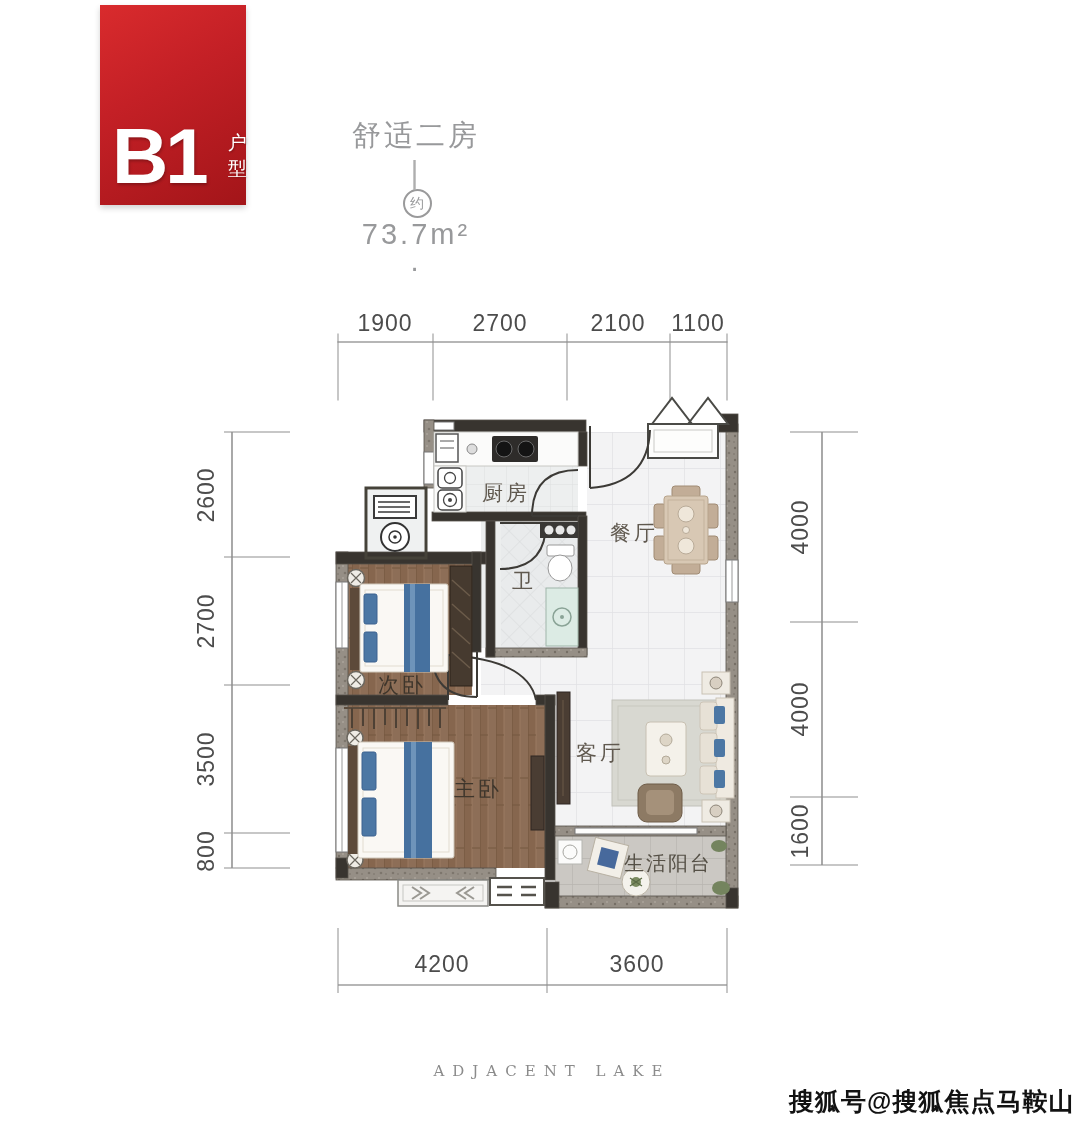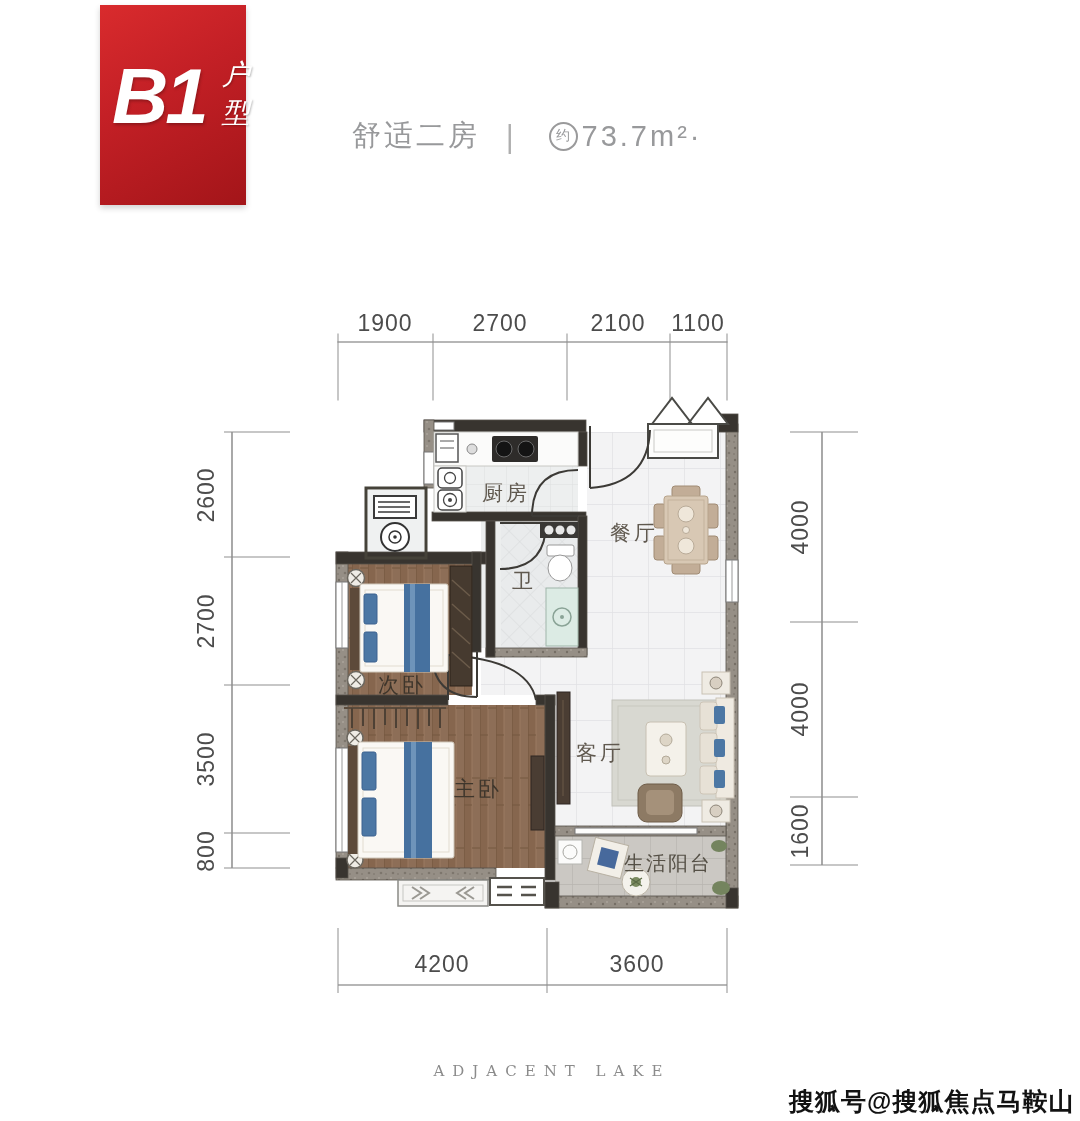--- a/index.html
+++ b/index.html
@@ -3,29 +3,29 @@
 <meta charset="utf-8">
 <style>
   html,body{margin:0;padding:0;background:#fff;}
   body{width:1080px;height:1121px;position:relative;overflow:hidden;
        font-family:"Liberation Sans",sans-serif;}
 
   
   .badge{position:absolute;left:100px;top:5px;width:146px;height:200px;
          background:linear-gradient(150deg,#d92b2d 0%,#c42026 40%,#a31519 100%);
          box-shadow:0 3px 6px rgba(0,0,0,.18);
-         display:flex;align-items:center;padding:0 0 16px 12px;box-sizing:border-box;color:#fff;font-style:italic;}
+         display:flex;align-items:flex-end;padding:0 0 16px 12px;box-sizing:border-box;color:#fff;}
   .badge-code{font-size:78px;font-weight:bold;line-height:.82;letter-spacing:-3px;
               text-shadow:1px 2px 3px rgba(0,0,0,.25);}
-  .badge-suffix{font-size:28px;letter-spacing:2px;margin-left:16px;padding-bottom:7px;
+  .badge-suffix{font-size:19px;letter-spacing:2px;margin-left:22px;padding-bottom:7px;
                 text-shadow:1px 1px 2px rgba(0,0,0,.25);}
 
   
   .header-line{position:absolute;left:352px;top:116px;height:40px;display:flex;
-               align-items:center;font-size:29px;color:#98999b;letter-spacing:3px;white-space:nowrap;}
+               align-items:center;font-size:29px;color:#98999b;letter-spacing:3px;white-space:nowrap;flex-direction:column;}
   .header-sep{margin:0 26px;color:#aeaeae;font-weight:300;transform:scaleY(1.1);}
   .approx-circle{display:inline-flex;width:25px;height:25px;border:2px solid #9a9a9b;
                  border-radius:50%;font-size:14px;letter-spacing:0;align-items:center;
                  justify-content:center;margin:0 4px 0 6px;flex:none;}
   .hdr-gap{width:26px;flex:none;}
 
   
   svg.plan{position:absolute;left:0;top:0;}
   text{font-family:"Liberation Sans",sans-serif;}
   .dim-num{font-size:23px;fill:#4c4c4c;letter-spacing:1px;}

